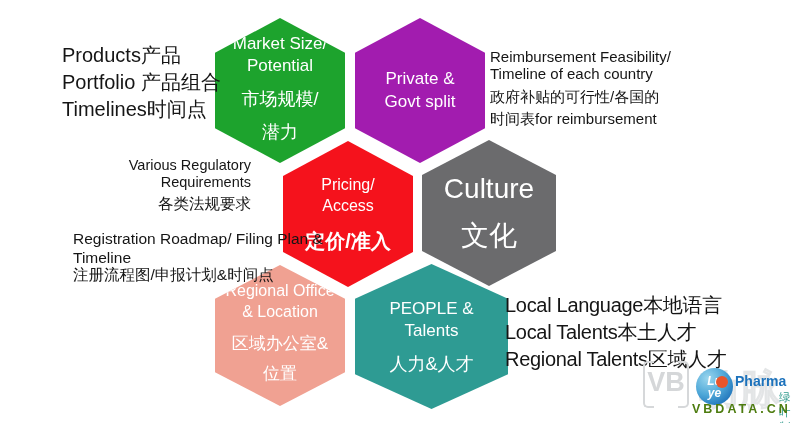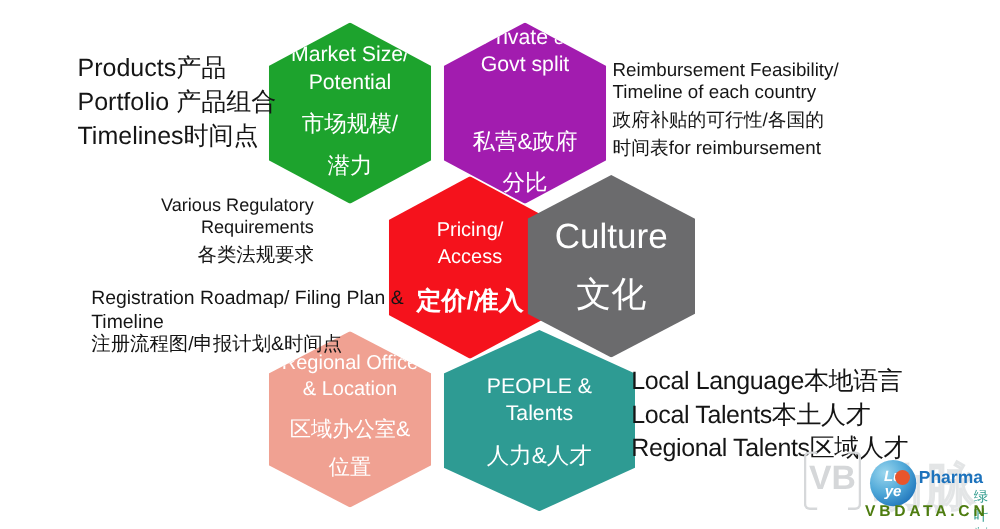--- a/index.html
+++ b/index.html
@@ -70,25 +70,23 @@
   <div class="hex" id="hex-market" style="left: 215px; top: 18px; width: 130px; height: 145px; background: rgb(29, 163, 45);">
     <div class="hex-en">Market Size/
 Potential</div>
     <div class="hex-zh">市场规模/
 潜力</div>
   </div>
 
   <div class="hex" id="hex-govt" style="left: 355px; top: 18px; width: 130px; height: 145px; background: #a21caf; gap: 28px;">
     <div class="hex-en">Private &amp;
 Govt split</div>
-    <div class="hex-zh">私营&amp;政府
-分比</div>
   </div>
 
-  <div class="hex" id="hex-pricing" style="left: 283px; top: 141px; width: 130px; height: 146px; background: rgb(245, 18, 28); margin-left: 28px;">
+  <div class="hex" id="hex-pricing" style="left: 283px; top: 141px; width: 130px; height: 146px; background: rgb(245, 18, 28);">
     <div class="hex-en">Pricing/
 Access</div>
     <div class="hex-zh">定价/准入</div>
   </div>
 
   <div class="hex" id="hex-culture" style="left: 422px; top: 140px; width: 134px; height: 146px; background: rgb(107, 107, 109);">
     <div class="hex-en">Culture</div>
     <div class="hex-zh">文化</div>
   </div>
 

